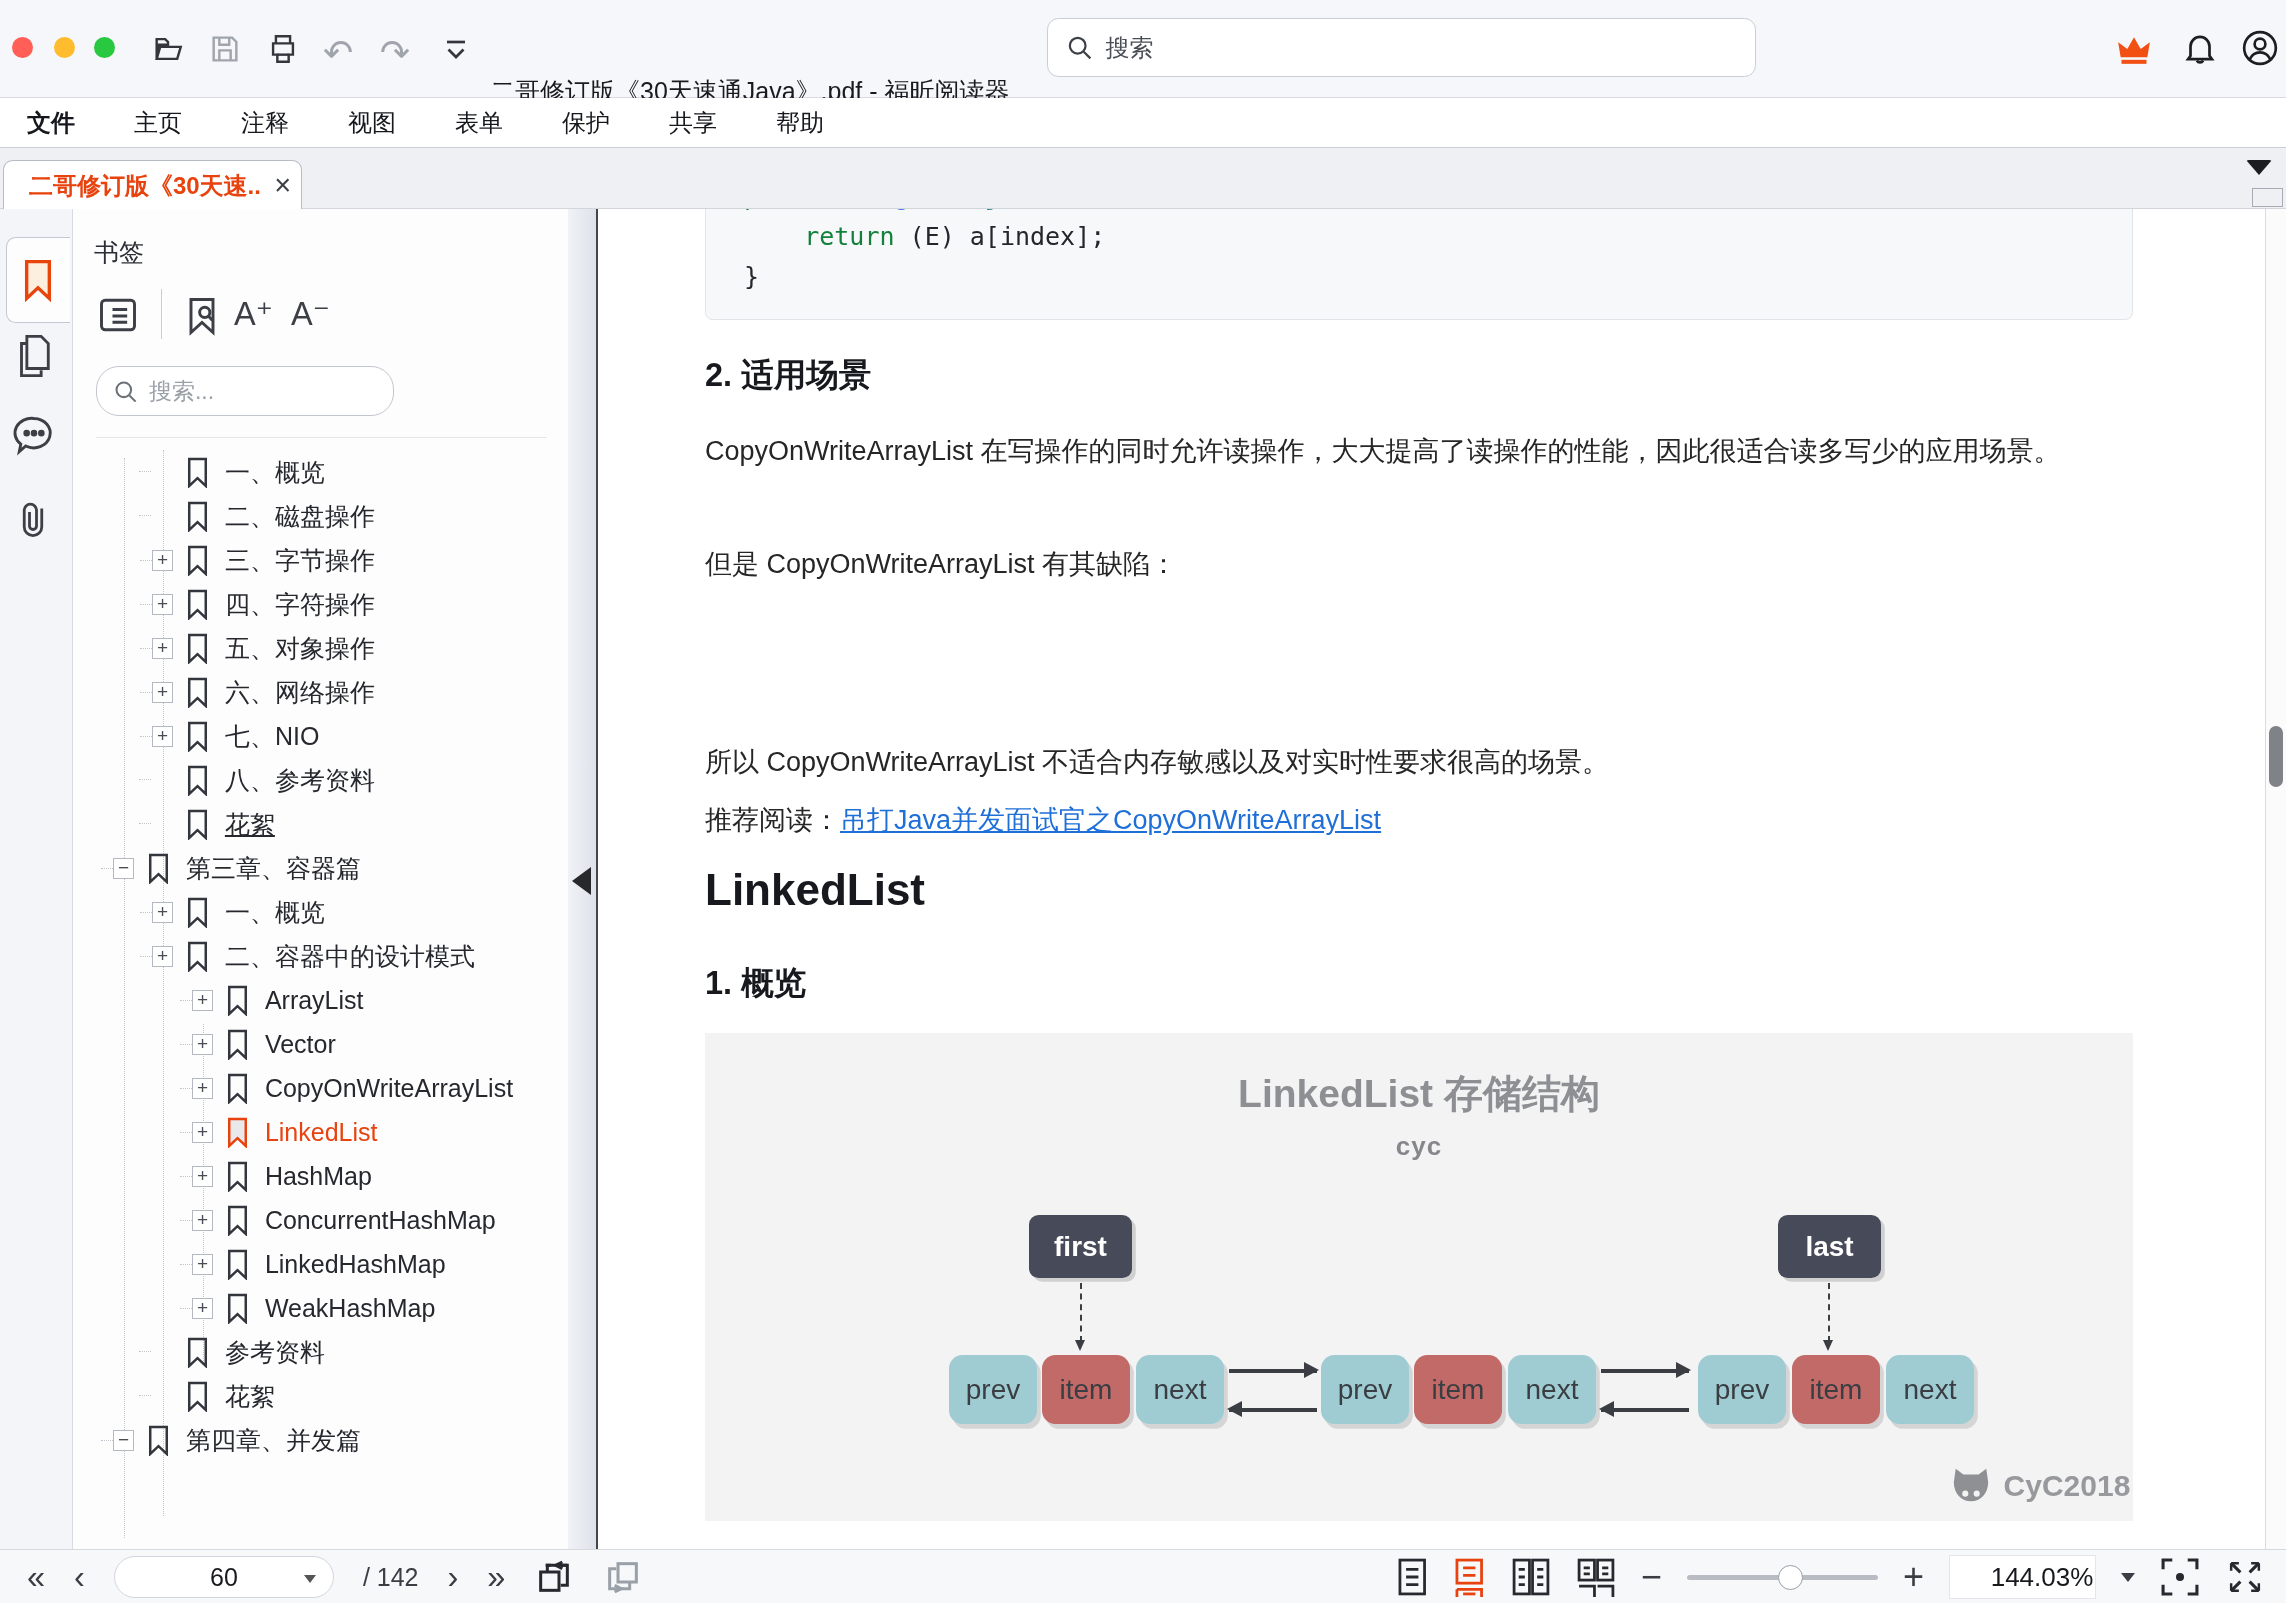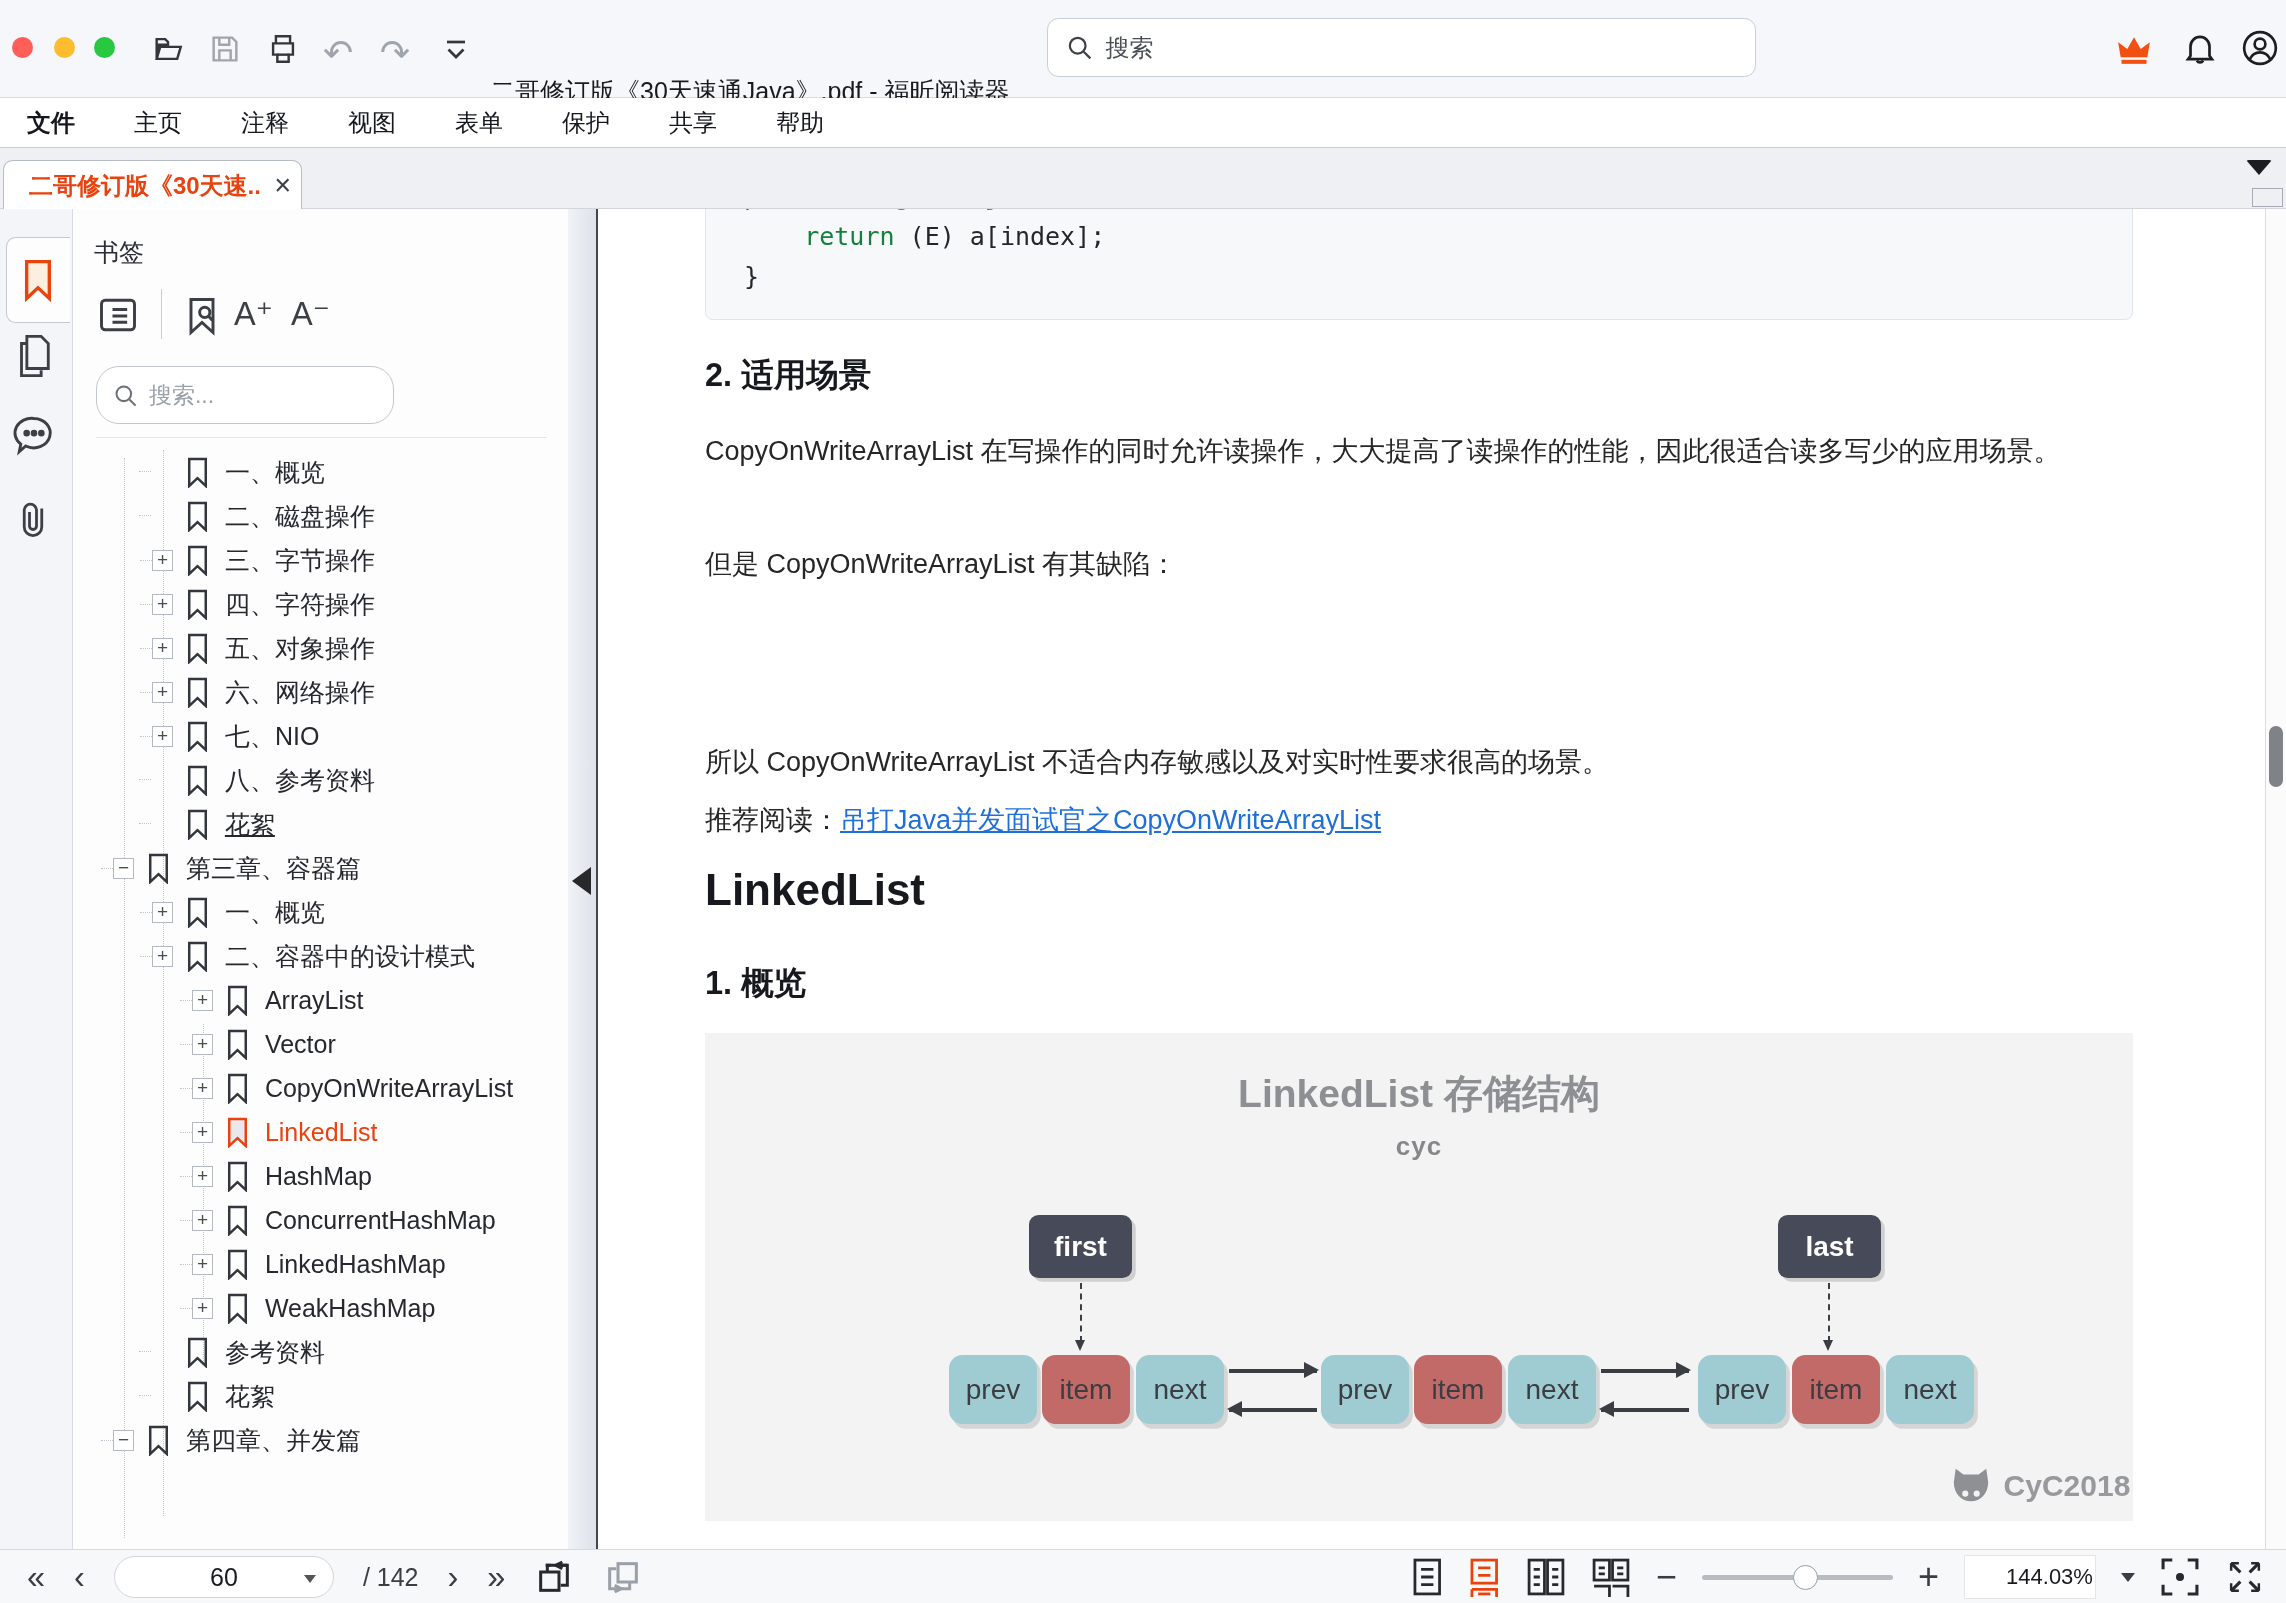--- a/index.html
+++ b/index.html
@@ -31,21 +31,21 @@
 
   
   .bodyarea{position:absolute;left:0;top:209px;width:2286px;height:1340px;background:#fff;}
   .rail{position:absolute;left:0;top:0;width:73px;height:1340px;background:#f3f5f9;border-right:1px solid #d8dbe1;box-sizing:border-box;}
   .railbtn{position:absolute;left:11.5px;color:#3c3f45;}
   .railactive{position:absolute;left:5.7px;top:28px;width:63px;height:84px;background:#fdfdfe;border:1px solid #c4c8d0;border-right:none;border-radius:9.6px 0 0 9.6px;display:flex;align-items:center;justify-content:center;}
   .panel{position:absolute;left:73px;top:0;width:495px;height:1340px;background:#fdfdfe;}
   .paneltitle{position:absolute;left:21px;top:27px;font-size:25px;color:#2b2e34;}
   .ptool{position:absolute;top:84px;color:#3c3f45;}
   .ptool-div{position:absolute;left:88px;top:80px;width:1px;height:50px;background:#c9ccd2;}
-  .psearch{position:absolute;left:23px;top:157px;width:298px;height:58px;border:1.9px solid #c2c6cd;border-radius:23px;display:flex;align-items:center;padding-left:15.3px;box-sizing:border-box;background:#fff;}
+  .psearch{position:absolute;left:23px;top:157px;width:298px;height:50px;border:1.9px solid #c2c6cd;border-radius:23px;display:flex;align-items:center;padding-left:15.3px;box-sizing:border-box;background:#fff;}
   .psearch .ph{font-size:23px;color:#9aa0a8;margin-left:9.6px;}
   .pdivider{position:absolute;left:23px;top:228px;width:451px;height:1px;background:#e4e6ea;}
 
   
   .tree{position:absolute;left:0;top:241px;width:495px;height:1099px;overflow:hidden;}
   .guide{position:absolute;border-left:1px dotted #c3c6cc;width:0;}
   .trow{position:relative;height:44px;display:flex;align-items:center;font-size:25px;color:#26282e;}
   .trow.lv0{padding-left:40px;}
   .trow.lv1{padding-left:79px;}
   .trow.lv2{padding-left:119px;}
@@ -101,21 +101,21 @@
 
   
   .statusbar{position:absolute;left:0;top:1549px;width:2286px;height:54px;background:#f7f8fa;border-top:1px solid #d6d9de;box-sizing:border-box;}
   .sb-left{position:absolute;left:27px;top:0;height:54px;display:flex;align-items:center;gap:29px;color:#2c2f35;}
   .sb-right{position:absolute;right:21px;top:0;height:54px;display:flex;align-items:center;gap:25px;color:#2c2f35;}
   .chev{font-size:32.5px;color:#3a3d43;line-height:1;}
   .pagebox{width:220px;height:42px;background:#fff;border:1px solid #d3d6dd;border-radius:21px;display:flex;align-items:center;justify-content:center;position:relative;box-sizing:border-box;}
   .pagebox .num{font-size:25px;color:#17191d;}
   .pagebox .dd{position:absolute;right:17px;top:18px;border-left:6.7px solid transparent;border-right:6.7px solid transparent;border-top:8.6px solid #555;}
   .pagetotal{font-size:25px;color:#3a3d43;}
-  .zoomval{width:132px;height:44px;background:#fff;border:1px solid #e4e6ea;display:flex;align-items:center;justify-content:center;font-size:22px;color:#17191d;box-sizing:border-box;padding-left:39px;}
+  .zoomval{width:147px;height:44px;background:#fff;border:1px solid #e4e6ea;display:flex;align-items:center;justify-content:center;font-size:26px;color:#17191d;box-sizing:border-box;padding-left:39px;}
   .slider{position:relative;width:191px;height:25px;}
   .slider .track{position:absolute;left:0;right:0;top:10.5px;height:4.8px;background:#b9bdc3;border-radius:2.9px;}
   .slider .thumb{position:absolute;left:91px;top:0;width:25px;height:25px;background:#fff;border:1.9px solid #989ea6;border-radius:50%;box-sizing:border-box;}
   .pm{font-size:36px;color:#3a3d43;line-height:1;}
   .vmico{color:#27292e;}
   .vmico.on{color:#e8420e;}
   .smalldd{border-left:7.6px solid transparent;border-right:7.6px solid transparent;border-top:9.6px solid #3a3d43;}
 </style>
 </head>
 <body>

